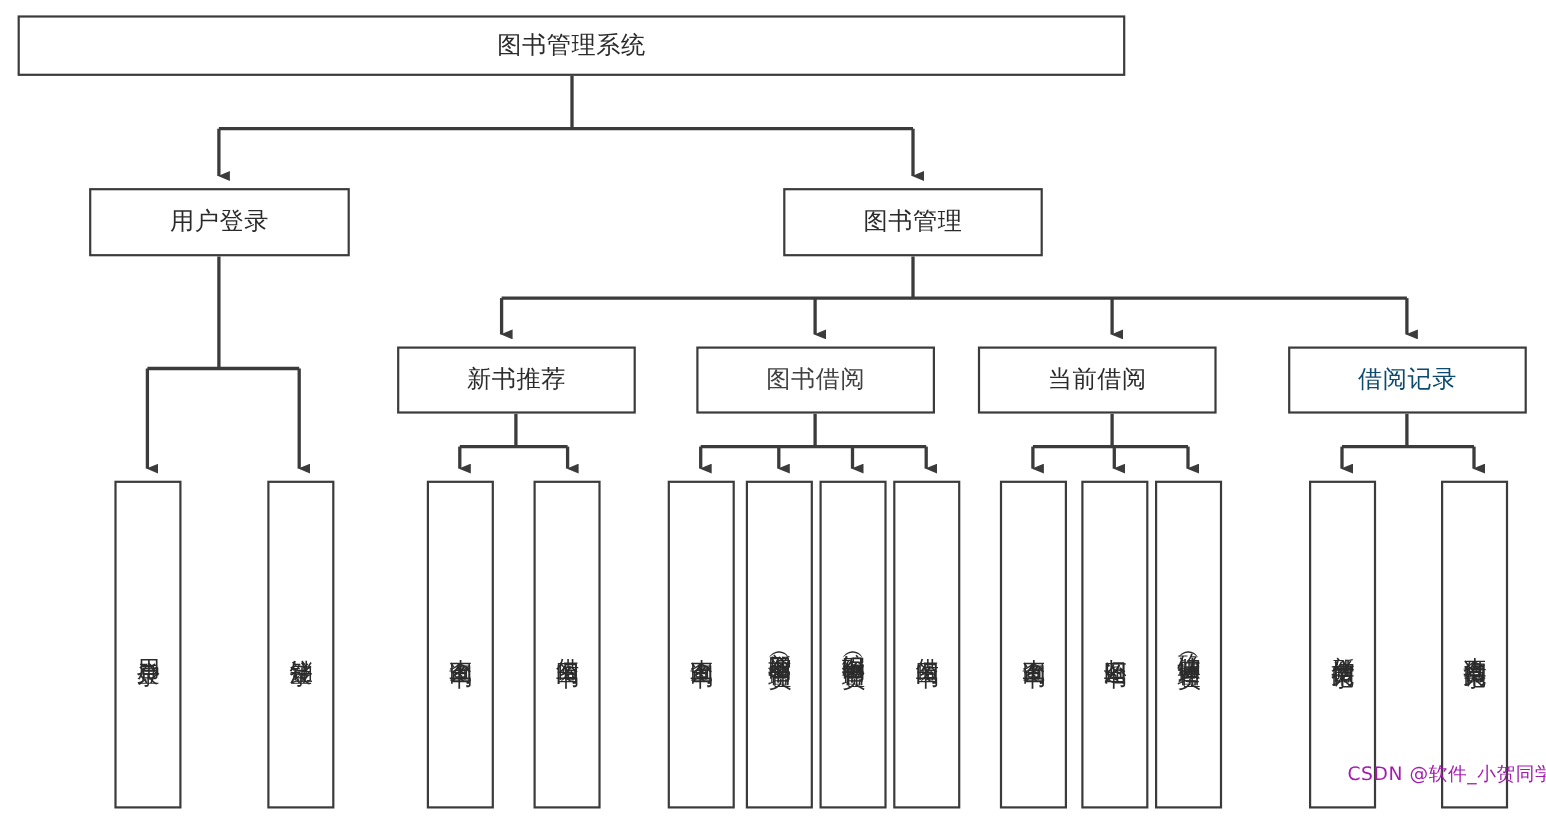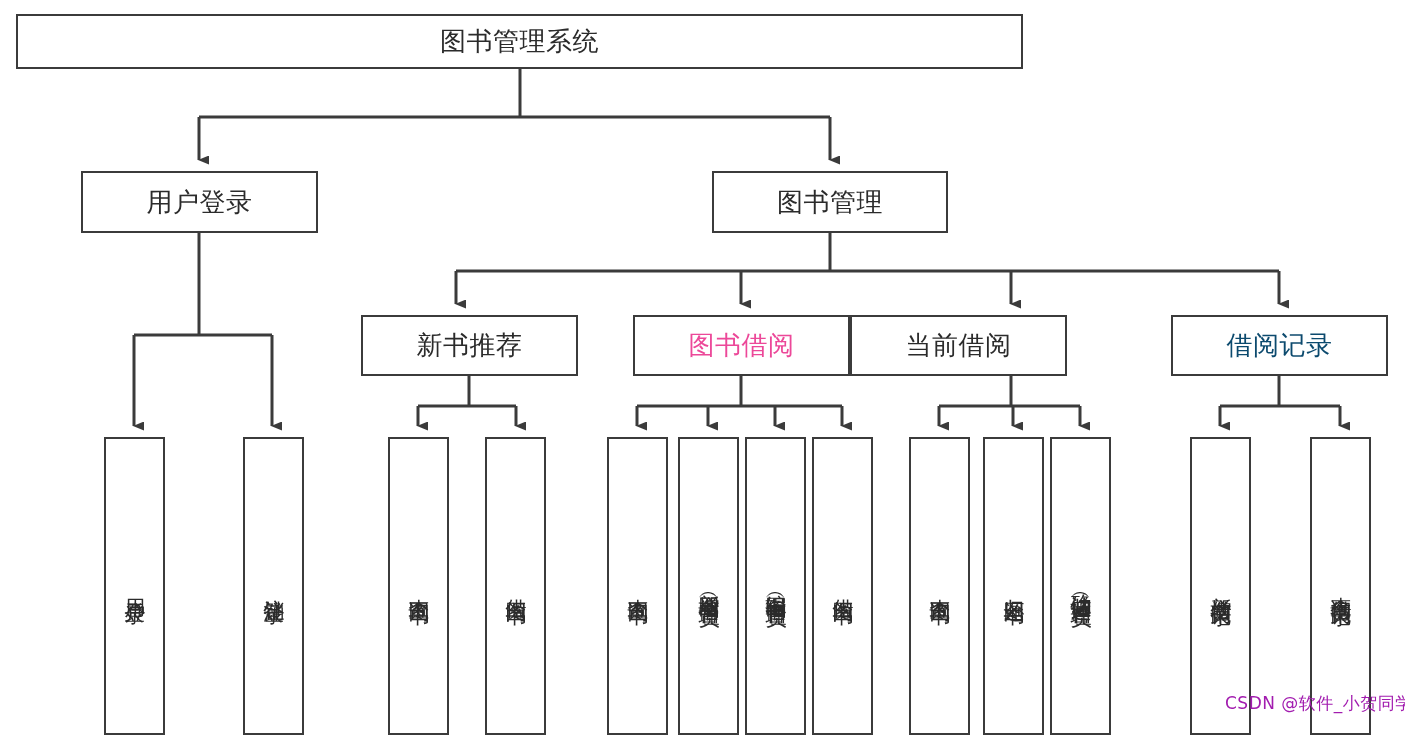--- a/index.html
+++ b/index.html
@@ -32,21 +32,21 @@
     box-sizing: border-box;
     background: #ffffff;
     border: 2px solid #3b3b3b;
     display: flex;
     align-items: center;
     justify-content: center;
     overflow: hidden;
   }
   .node-label {
     color: #2b2b2b;
-    font-size: 26px;
+    font-size: 22px;
     line-height: 1.18;
     letter-spacing: 0.5px;
     white-space: nowrap;
     text-align: center;
   }
   .node-box.vertical .node-label {
     writing-mode: vertical-rl;
     text-orientation: upright;
     font-size: 21px;
     letter-spacing: 2px;
@@ -125,23 +125,23 @@
     <span class="node-label" style="color: rgb(43, 43, 43);">用户登录</span>
   </div>
   <div class="node-box" style="left: 361px; top: 315px; width: 217px; height: 61px; border-color: rgb(59, 59, 59); background: rgb(255, 255, 255);">
     <span class="node-label" style="color: rgb(43, 43, 43);">新书推荐</span>
   </div>
 
   <div class="node-box" style="left: 712px; top: 171px; width: 236px; height: 62px; border-color: rgb(59, 59, 59); background: rgb(255, 255, 255);">
     <span class="node-label" style="color: rgb(43, 43, 43);">图书管理</span>
   </div>
   <div class="node-box" style="left: 633px; top: 315px; width: 217px; height: 61px; border-color: rgb(59, 59, 59); background: rgb(255, 255, 255);">
-    <span class="node-label" style="color: #ec4899;">图书借阅</span>
+    <span class="node-label" style="color: #404040;">图书借阅</span>
   </div>
-  <div class="node-box" style="left: 850px; top: 315px; width: 217px; height: 61px; border-color: rgb(59, 59, 59); background: rgb(255, 255, 255);">
+  <div class="node-box" style="left: 889px; top: 315px; width: 217px; height: 61px; border-color: rgb(59, 59, 59); background: rgb(255, 255, 255);">
     <span class="node-label" style="color: rgb(43, 43, 43);">当前借阅</span>
   </div>
   <div class="node-box" style="left: 1171px; top: 315px; width: 217px; height: 61px; border-color: rgb(59, 59, 59); background: rgb(255, 255, 255);">
     <span class="node-label" style="color: #0c4a6e;">借阅记录</span>
   </div>
 
   <div class="node-box vertical" style="left: 104px; top: 437px; width: 61px; height: 298px; border-color: rgb(59, 59, 59); background: rgb(255, 255, 255);">
     <span class="node-label" style="color: rgb(43, 43, 43);">用户登录</span>
   </div>
   <div class="node-box vertical" style="left: 243px; top: 437px; width: 61px; height: 298px; border-color: rgb(59, 59, 59); background: rgb(255, 255, 255);">

